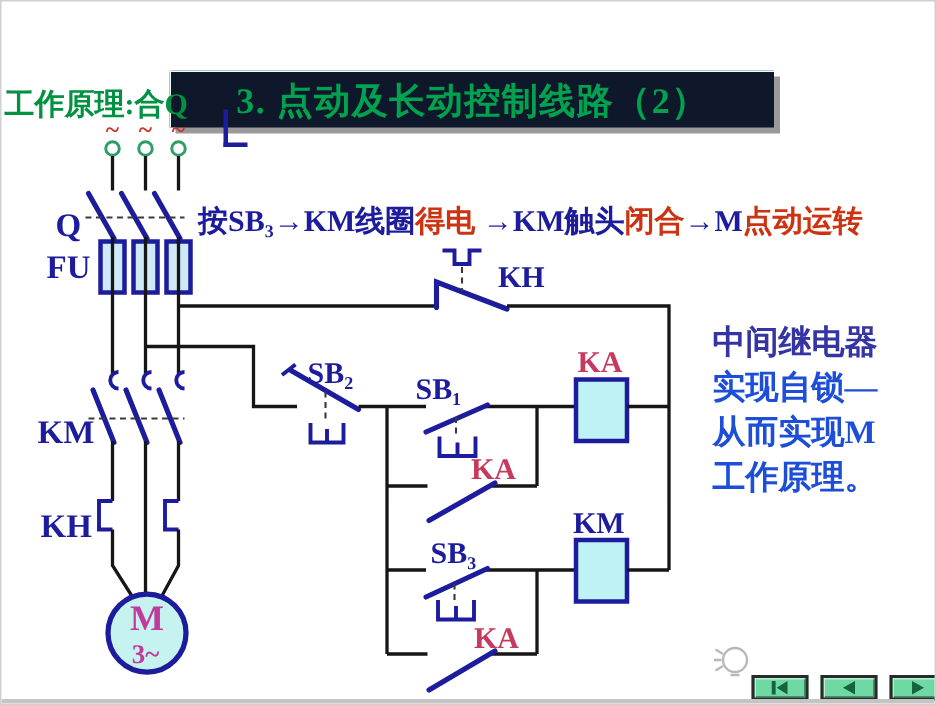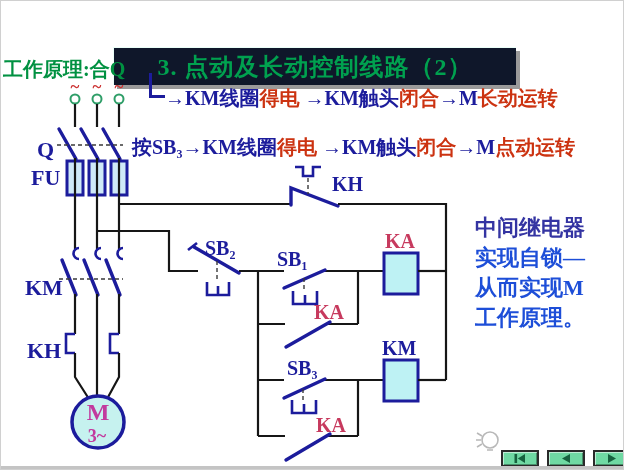--- a/index.html
+++ b/index.html
@@ -59,21 +59,20 @@
 
 <div class="slide">
 
   <div class="title">3. 点动及长动控制线路（2）</div>
 
   <div class="pline c-green" style="left:2px;top:55px;">工作原理:合Q</div>
 
 
   <div class="l2corner"></div>
 
-  <div class="pline" style="left:164px;top:84px;"><span class="c-blue">→KM线圈</span><span class="c-red">得电</span><span class="c-blue"> →KM触头</span><span class="c-red">闭合</span><span class="c-blue">→M</span><span class="c-red">长动运转</span></div>
 
 
   <div class="pline" style="left:131px;top:133px;"><span class="c-blue">按SB₃→KM线圈</span><span class="c-red">得电</span><span class="c-blue"> →KM触头</span><span class="c-red">闭合</span><span class="c-blue">→M</span><span class="c-red">点动运转</span></div>
 
   <div class="note">
     <div>中间继电器</div>
     <div class="mg">实现自锁—</div>
     <div class="mg">从而实现M</div>
     <div class="mg">工作原理。</div>
   </div>

